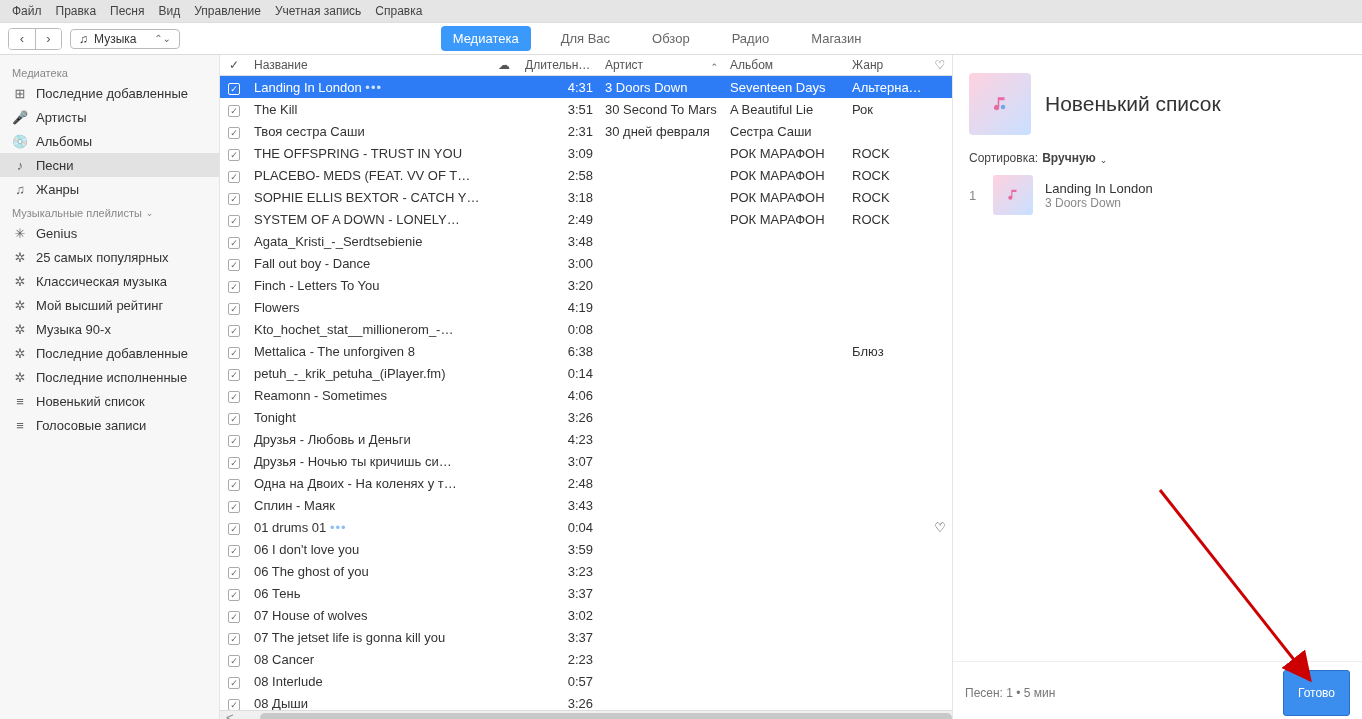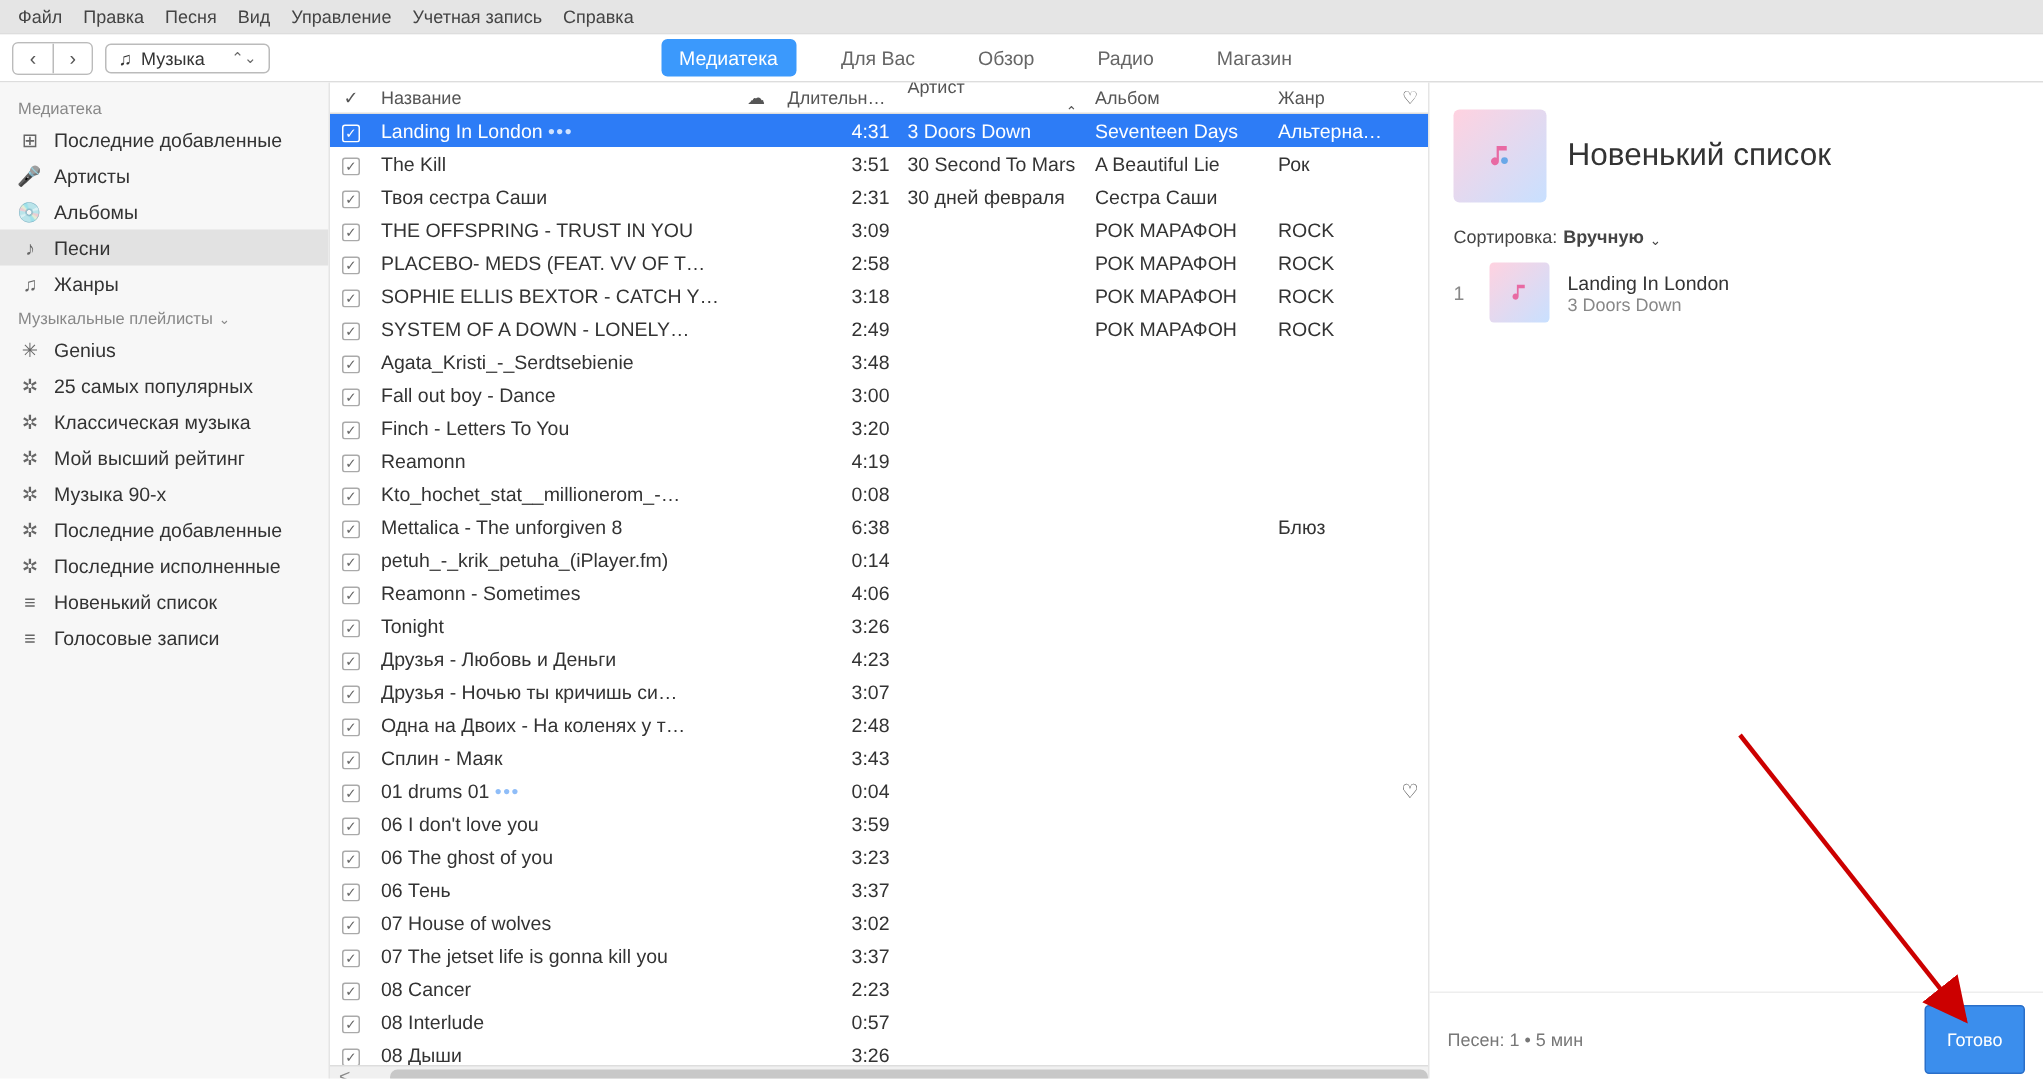--- a/index.html
+++ b/index.html
@@ -34,21 +34,21 @@
 .thead { display: flex; border-bottom: 1px solid #ddd; font-size: 12px; color: #555; height: 21px; align-items: center; background: #fff; }
 .thead > div, .trow > div { padding: 0 6px; overflow: hidden; white-space: nowrap; text-overflow: ellipsis; }
 .c-chk { width: 28px; text-align: center; }
 .c-name { flex: 1; min-width: 0; }
 .c-cloud { width: 30px; text-align: center; }
 .c-dur { width: 80px; text-align: right; }
 .c-artist { width: 125px; }
 .c-album { width: 122px; }
 .c-genre { width: 82px; }
 .c-heart { width: 24px; text-align: center; }
-.thead .c-artist { display:flex; align-items:flex-start; gap:4px;flex-direction:column; }
+.thead .c-artist { display:flex; align-items:flex-end; gap:4px; }
 .tbody { flex: 1; overflow-y: auto; }
 .trow { display: flex; height: 22px; align-items: center; font-size: 13px; color: #333; }
 .trow.sel { background: #2d7cf6; color: #fff; }
 .trow .chk { width: 12px; height: 12px; border: 1px solid #aaa; border-radius: 2px; display: inline-flex; align-items: center; justify-content: center; font-size: 9px; color: #666; background:#fff;}
 .trow.sel .chk { border-color: #fff; color: #fff; background: transparent; }
 .dots { color: #8fbdf8; letter-spacing: 1px; }
 .trow.sel .dots { color: #cfe2ff; }
 
 
 .rightpanel { width: 410px; border-left: 1px solid #e5e5e5; display: flex; flex-direction: column; }
@@ -290,21 +290,21 @@
           <div class="c-name">Finch - Letters To You</div>
           <div class="c-cloud"></div>
           <div class="c-dur">3:20</div>
           <div class="c-artist"></div>
           <div class="c-album"></div>
           <div class="c-genre"></div>
           <div class="c-heart"></div>
         </div>
         <div class="trow">
           <div class="c-chk"><span class="chk">✓</span></div>
-          <div class="c-name">Reamonn</div>
+          <div class="c-name">Flowers</div>
           <div class="c-cloud"></div>
           <div class="c-dur">4:19</div>
           <div class="c-artist"></div>
           <div class="c-album"></div>
           <div class="c-genre"></div>
           <div class="c-heart"></div>
         </div>
         <div class="trow">
           <div class="c-chk"><span class="chk">✓</span></div>
           <div class="c-name">Kto_hochet_stat__millionerom_-…</div>

